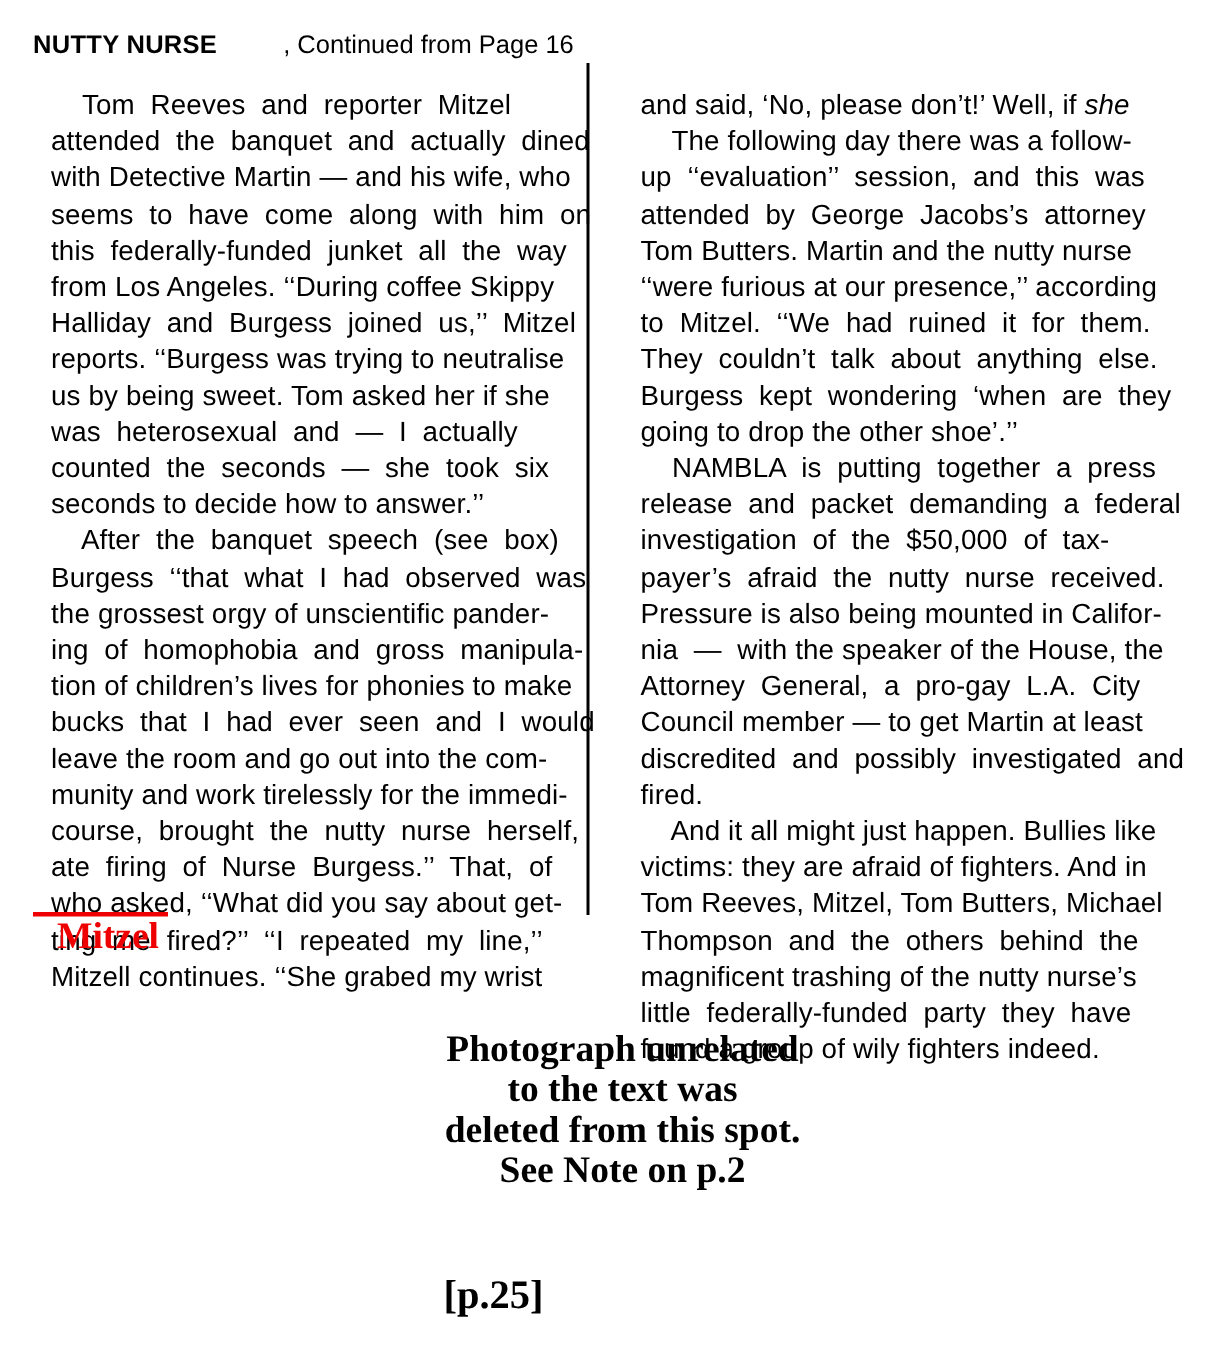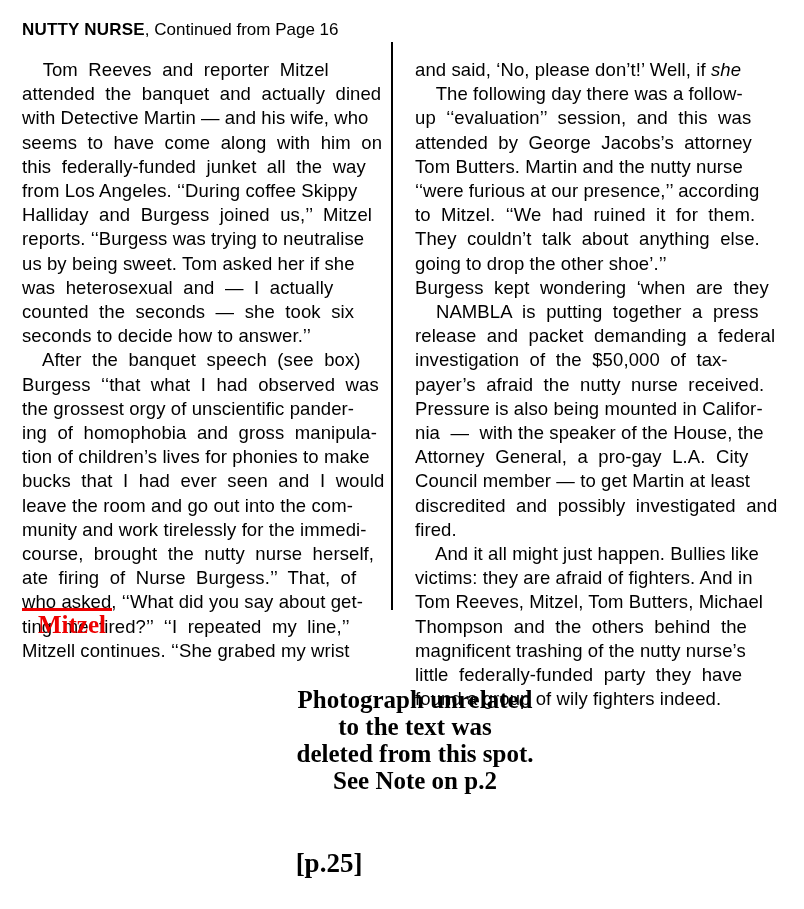--- a/index.html
+++ b/index.html
@@ -27,39 +27,41 @@
     line-height: 20px;
     white-space: nowrap;
   }
   .masthead .head-title {
     font-weight: bold;
     letter-spacing: 0.2px;
     font-stretch: condensed;
   }
   .masthead .head-cont {
     font-weight: 500;
+    margin-left: 44px;
   }
 
   
   .col-rule {
     position: absolute;
     left: 391px;
     top: 42px;
     width: 2px;
     height: 568px;
     background: #000000;
   }
 
   
   .column {
     position: absolute;
     top: 58px;
     font-size: 18.5px;
     line-height: 24.2px;
     letter-spacing: 0.1px;
+    margin-left: 12px;
   }
   .col-left  { left: 22px;  width: 352px; }
   .col-right { left: 415px; width: 356px; }
 
   .para { margin: 0; }
   .line {
     display: block;
     white-space: pre;
   }
 
@@ -160,22 +162,22 @@
       <span class="line">and said, ‘No, please don’t!’ Well, if <em class="ital">she</em></span>
     </div>
   <div class="para">
       <span class="line">    The following day there was a follow-</span>
       <span class="line">up  ‘‘evaluation’’  session,  and  this  was</span>
       <span class="line">attended  by  George  Jacobs’s  attorney</span>
       <span class="line">Tom Butters. Martin and the nutty nurse</span>
       <span class="line">‘‘were furious at our presence,’’ according</span>
       <span class="line">to  Mitzel.  ‘‘We  had  ruined  it  for  them.</span>
       <span class="line">They  couldn’t  talk  about  anything  else.</span>
+      <span class="line">Burgess  kept  wondering  ‘when  are  they</span>
       <span class="line">going to drop the other shoe’.’’</span>
-      <span class="line">Burgess  kept  wondering  ‘when  are  they</span>
     </div>
   <div class="para">
       <span class="line">    NAMBLA  is  putting  together  a  press</span>
       <span class="line">release  and  packet  demanding  a  federal</span>
       <span class="line">investigation  of  the  $50,000  of  tax-</span>
       <span class="line">payer’s  afraid  the  nutty  nurse  received.</span>
       <span class="line">Pressure is also being mounted in Califor-</span>
       <span class="line">nia  —  with the speaker of the House, the</span>
       <span class="line">Attorney  General,  a  pro-gay  L.A.  City</span>
       <span class="line">Council member — to get Martin at least</span>

